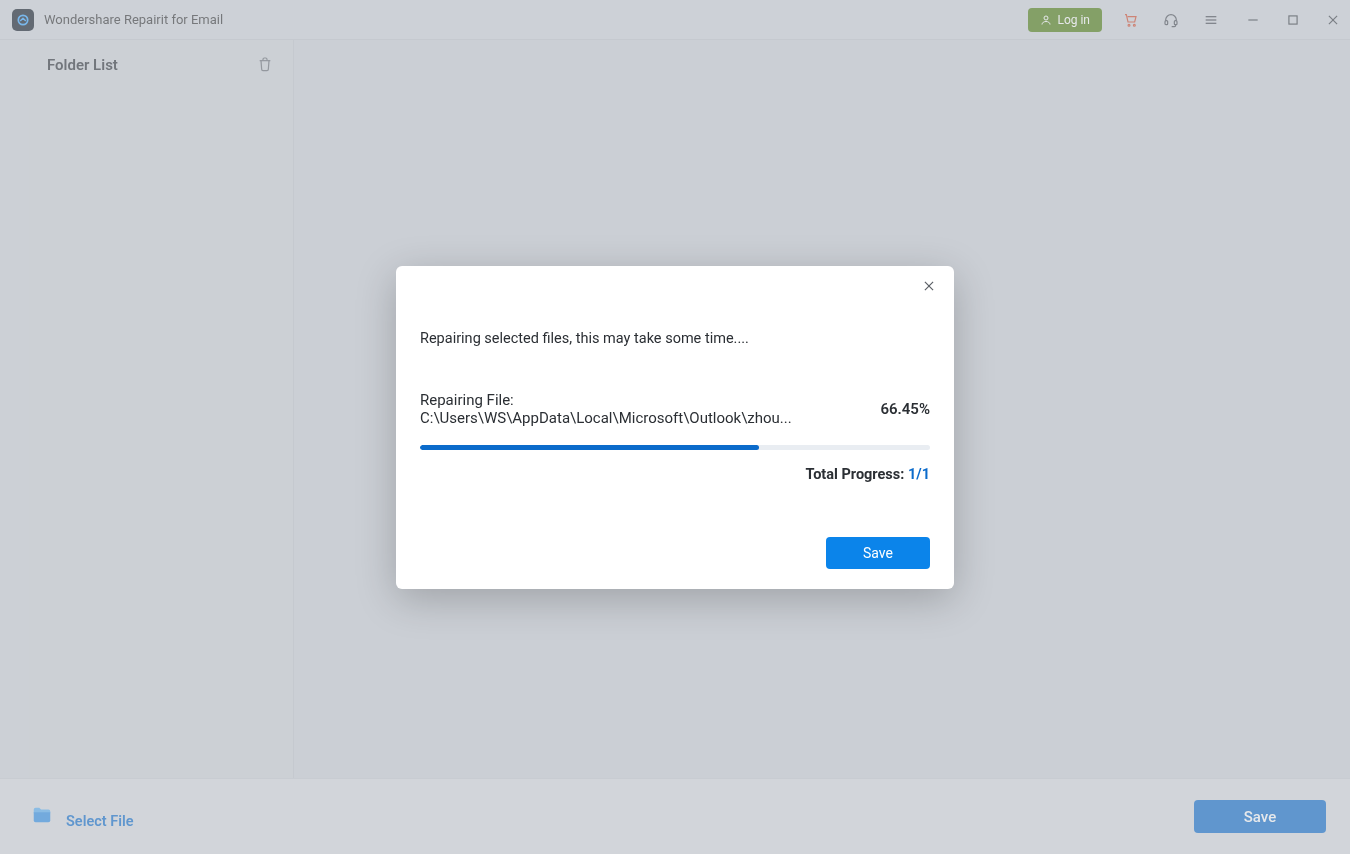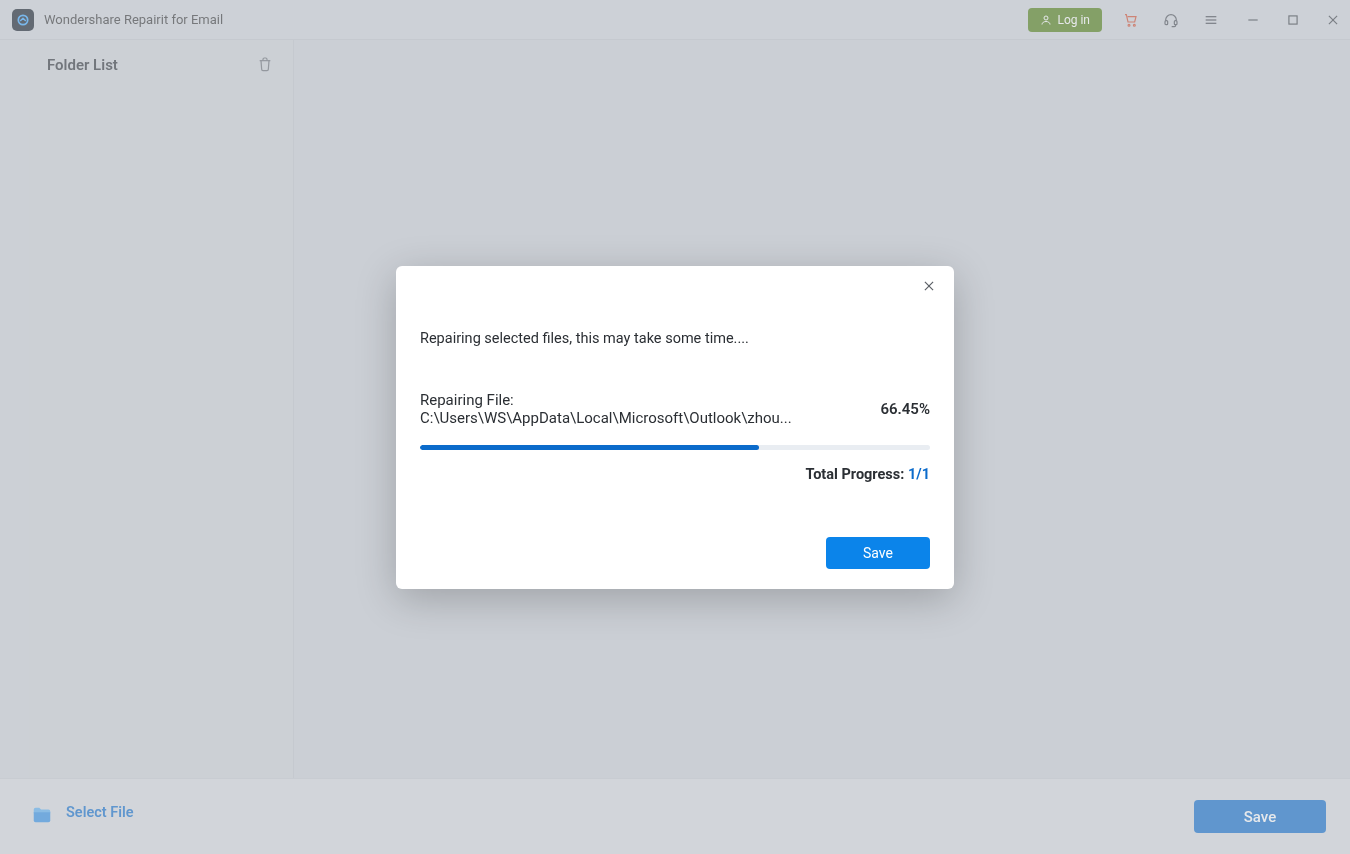--- a/index.html
+++ b/index.html
@@ -82,21 +82,21 @@
     height: 76px;
     width: 100%;
     display: flex;
     align-items: center;
     justify-content: space-between;
     padding: 0 24px 0 30px;
     background: #dadde1;
     border-top: 1px solid #c9cdd2;
   }
   .select-file {
-    display: inline-flex; align-items: flex-start; gap: 12px;
+    display: inline-flex; align-items: flex-end; gap: 12px;
     color: #0b6bcb; font-size: 14.5px; font-weight: 600; cursor: pointer;
   }
   .select-file .folder-ic svg { width: 24px; height: 22px; }
   .save-btn {
     background: #0b6bcb;
     color: #fff;
     border: none;
     border-radius: 4px;
     width: 132px; height: 33px;
     font-size: 15px; font-weight: 500;

